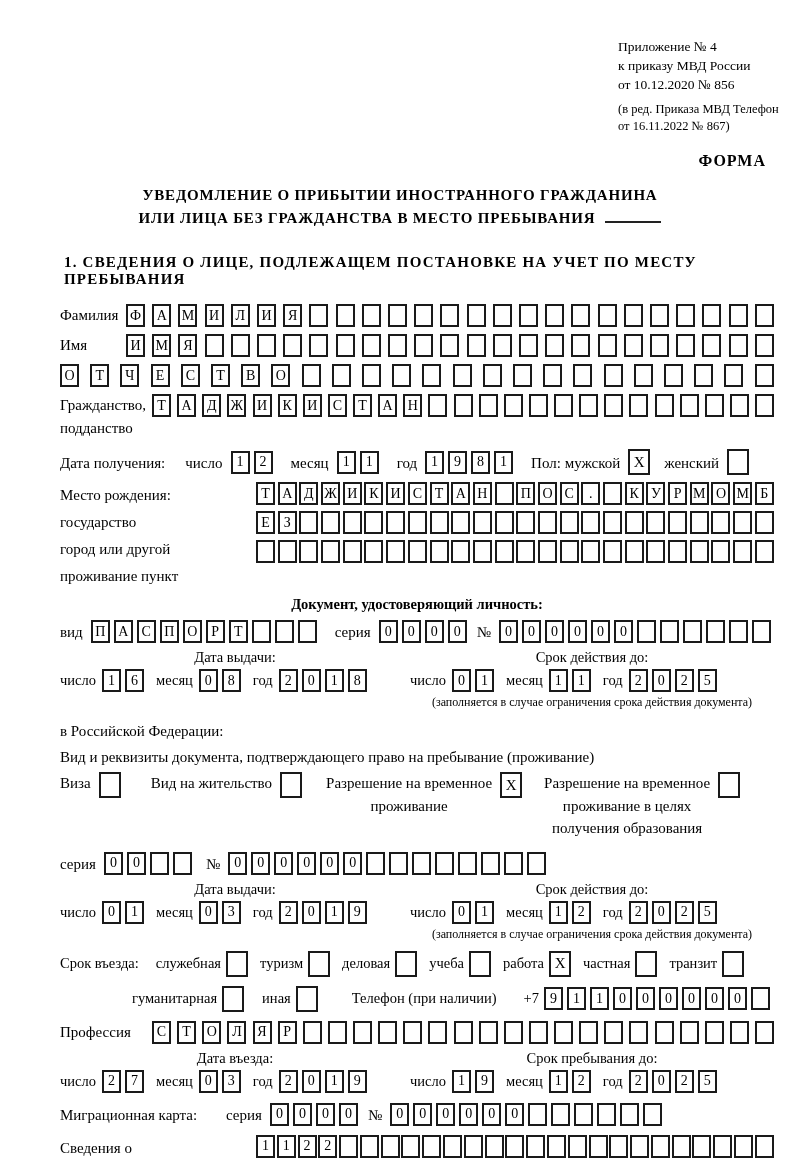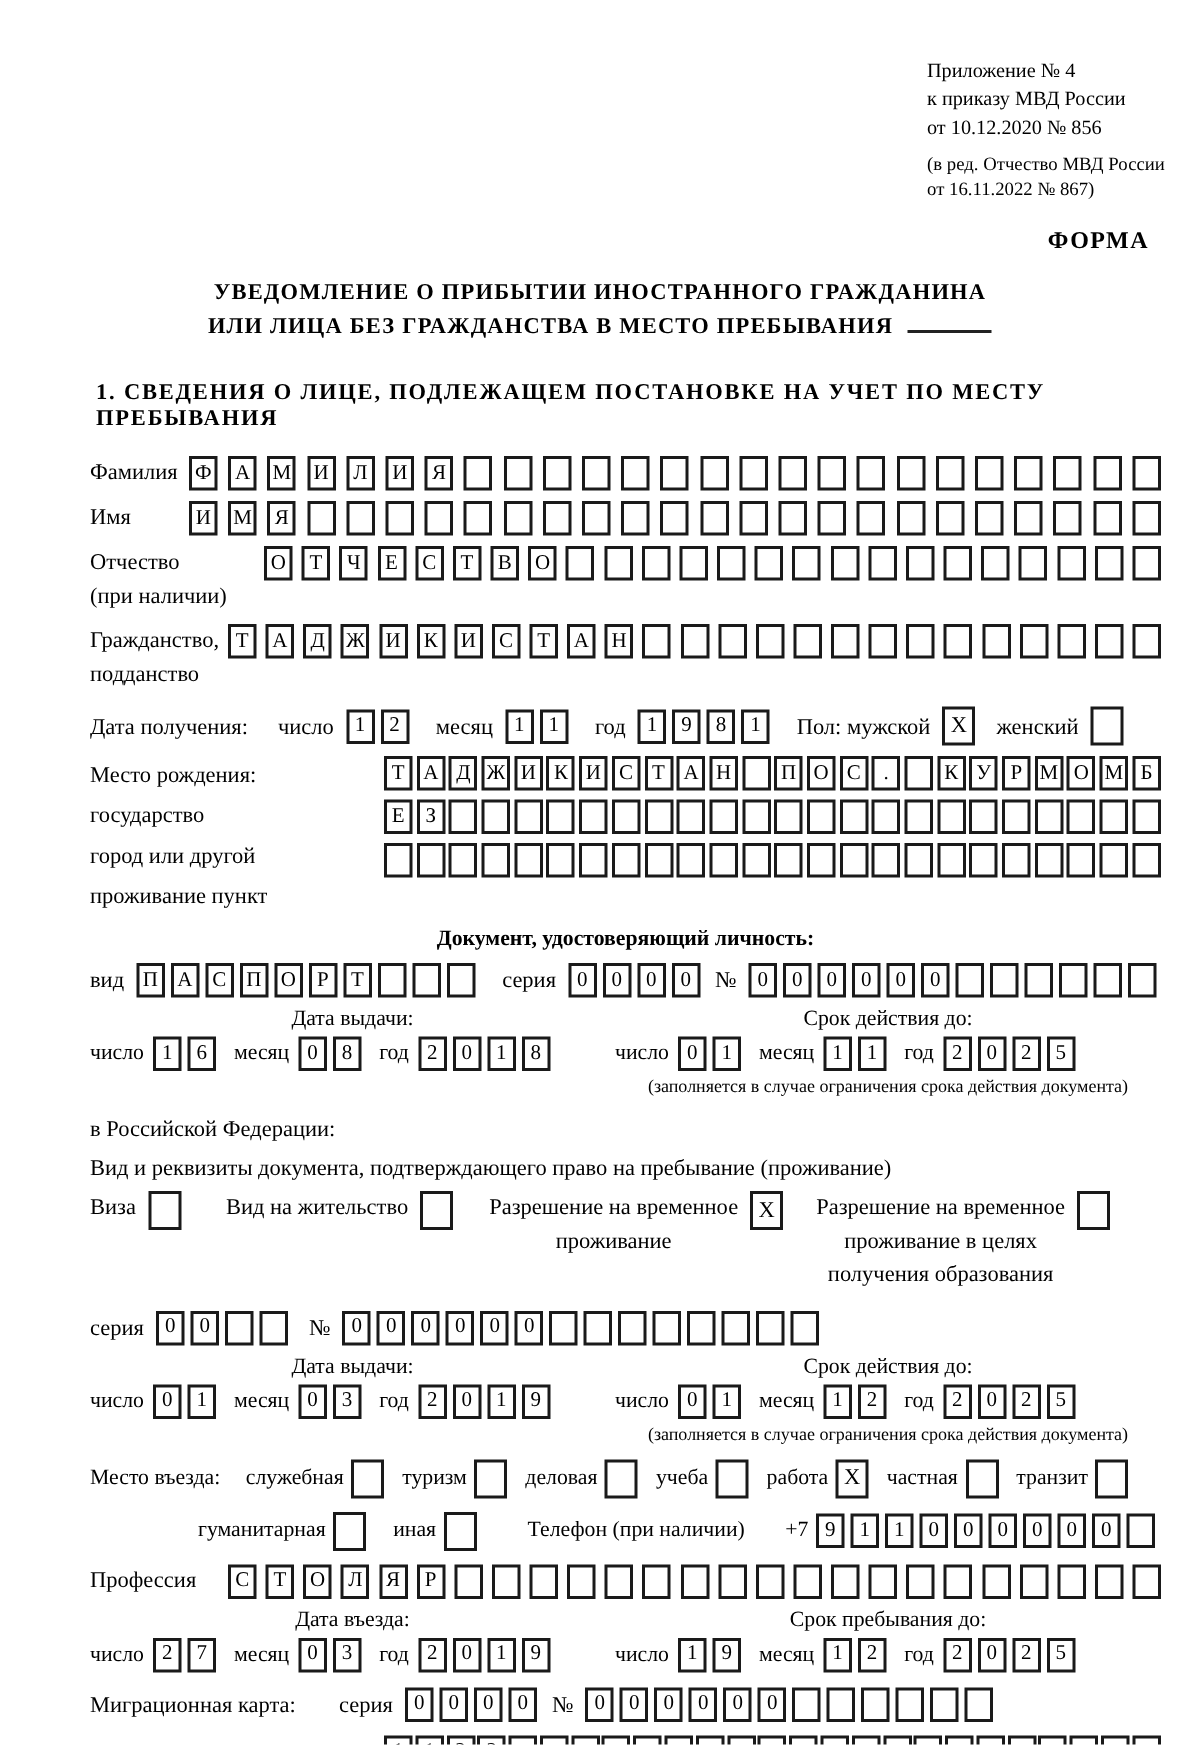--- a/index.html
+++ b/index.html
@@ -78,21 +78,21 @@
 </style>
 </head>
 <body>
 
 <div class="page">
 
   <div class="top-right">
     <div class="appx">Приложение № 4</div>
     <div class="appx">к приказу МВД России</div>
     <div class="appx">от 10.12.2020 № 856</div>
-    <div class="edn">(в ред. Отчество МВД России</div>
+    <div class="edn">(в ред. Приказа МВД Телефон</div>
     <div class="edn" style="margin-top:0">от 16.11.2022 № 867)</div>
   </div>
   <div class="forma">ФОРМА</div>
 
   <div class="title">
     <div>УВЕДОМЛЕНИЕ О ПРИБЫТИИ ИНОСТРАННОГО ГРАЖДАНИНА</div>
     <div><span>ИЛИ ЛИЦА БЕЗ ГРАЖДАНСТВА В МЕСТО ПРЕБЫВАНИЯ</span><span class="uline"></span></div>
   </div>
   <div class="sec1">1. СВЕДЕНИЯ О ЛИЦЕ, ПОДЛЕЖАЩЕМ ПОСТАНОВКЕ НА УЧЕТ ПО МЕСТУ ПРЕБЫВАНИЯ</div>
 
@@ -154,24 +154,20 @@
           <span class="cell"></span>
           <span class="cell"></span>
           <span class="cell"></span>
           <span class="cell"></span>
           <span class="cell"></span>
           <span class="cell"></span>
         </div>
     </div>
 
     <div class="frow">
-      <div class="flabel w112">
-        <div>Отчество</div>
-        <div>(при наличии)</div>
-      </div>
       <div class="boxes">
           <span class="cell">О</span>
           <span class="cell">Т</span>
           <span class="cell">Ч</span>
           <span class="cell">Е</span>
           <span class="cell">С</span>
           <span class="cell">Т</span>
           <span class="cell">В</span>
           <span class="cell">О</span>
           <span class="cell"></span>
@@ -525,21 +521,21 @@
               <span class="cell">0</span>
               <span class="cell">2</span>
               <span class="cell">5</span>
             </span>
         </div>
         <div class="note">(заполняется в случае ограничения срока действия документа)</div>
       </div>
     </div>
 
     <div class="popts" style="font-size:14.5px">
-      <span class="plbl first">Место въезда:</span>
+      <span class="plbl first">Срок въезда:</span>
       <span class="plbl">служебная</span>
       <span class="cb"></span>
       <span class="plbl">туризм</span>
       <span class="cb"></span>
       <span class="plbl">деловая</span>
       <span class="cb"></span>
       <span class="plbl">учеба</span>
       <span class="cb"></span>
       <span class="plbl">работа</span>
       <span class="cb">X</span>

